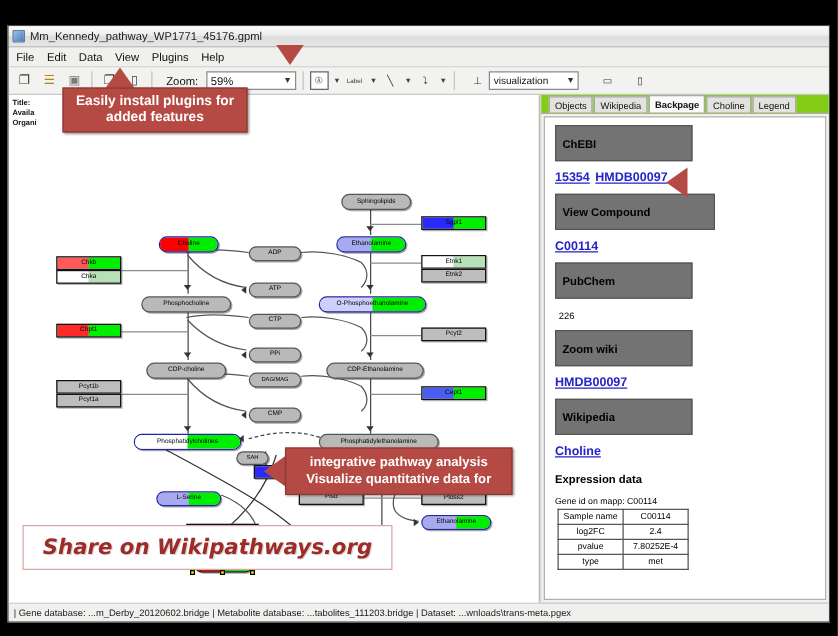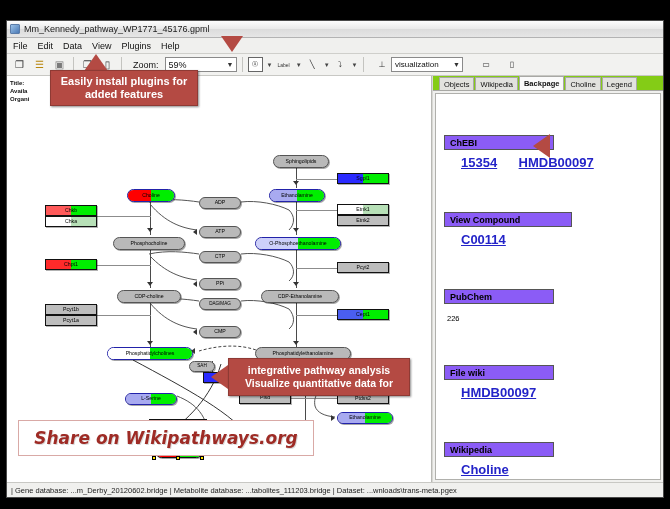--- a/index.html
+++ b/index.html
@@ -163,29 +163,28 @@
     background:#e2e2de; margin-right:1px; height:13px;
     display:flex; align-items:center; white-space:nowrap;
   }
   .tab.active { background:#fafafa; height:14px; font-weight:bold; }
 
   .backpage {
     flex:1 1 auto; background:#ffffff; margin:2px; border:1px solid #b0b0ac;
     padding:6px 0 0 8px; overflow:hidden; position:relative;
   }
   .db-header {
-    width:110px; height:15px; background:#8b5cf6;
+    width:110px; height:29px; background:#737373;
     border:1px solid #555; display:flex; align-items:center;
     padding-left:5px; font-size:9px; font-weight:bold; color:#000;
     margin-bottom:3px;
-    margin-top:35px;
   }
   .db-link {
-    font-size:13px; color:#2323c8; text-decoration:underline;
-    font-weight:bold; margin-left:17px; display:inline-block; margin-bottom:7px;
+    font-size:10px; color:#2323c8; text-decoration:underline;
+    font-weight:bold; margin-left:0; display:inline-block; margin-bottom:7px;
   }
   .db-plain {
     font-size:7.5px; color:#000; margin-left:3px;
     display:inline-block; margin-bottom:7px;
   }
   .exp-title { font-size:9px; font-weight:bold; color:#000; margin:4px 0 10px 0; }
   .gene-id { font-size:7px; color:#000; margin-bottom:2px; }
   .exp-table { border-collapse:collapse; margin-left:2px; }
   .exp-table td {
     border:1px solid #555; font-size:7px; color:#000;
@@ -565,21 +564,21 @@
           <a class="db-link" href="#">15354</a>
 
           <a class="db-link" href="#">HMDB00097</a>
 
           <div class="db-header" style="width:128px;">View Compound</div>
           <a class="db-link" href="#">C00114</a>
 
           <div class="db-header">PubChem</div>
           <span class="db-plain">226</span>
 
-          <div class="db-header">File wiki</div>
+          <div class="db-header">Zoom wiki</div>
           <a class="db-link" href="#">HMDB00097</a>
 
           <div class="db-header">Wikipedia</div>
           <a class="db-link" href="#">Choline</a>
 
           <div class="exp-title">Expression data</div>
           <div class="gene-id">Gene id on mapp: C00114</div>
 
           <table class="exp-table">
             <tbody>

